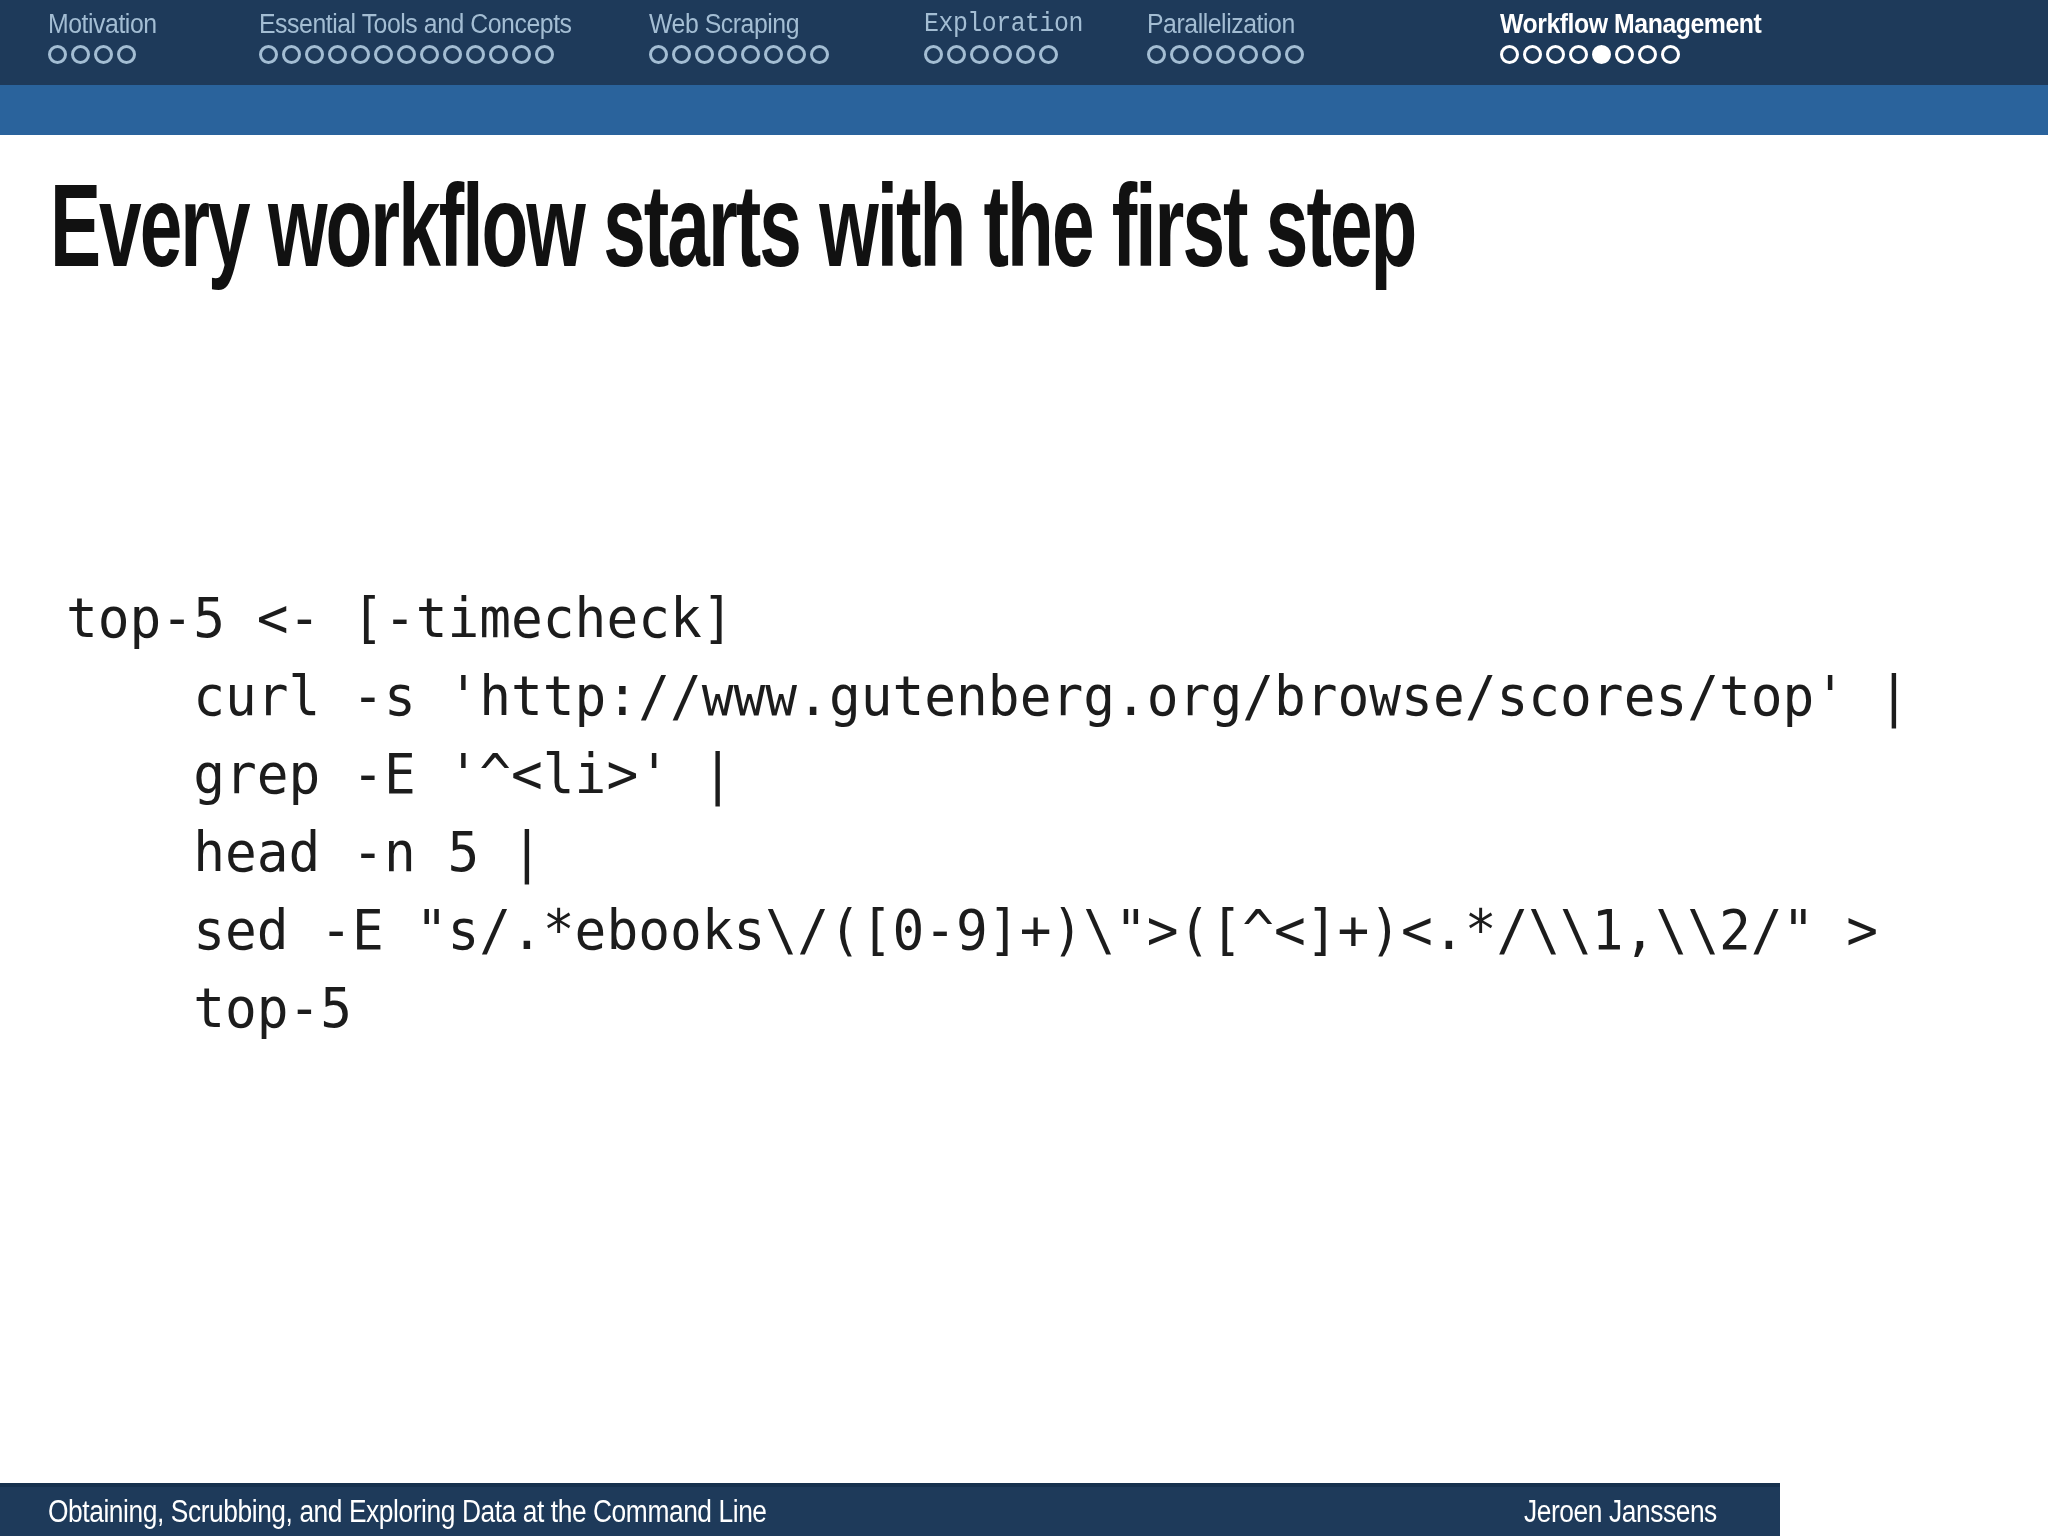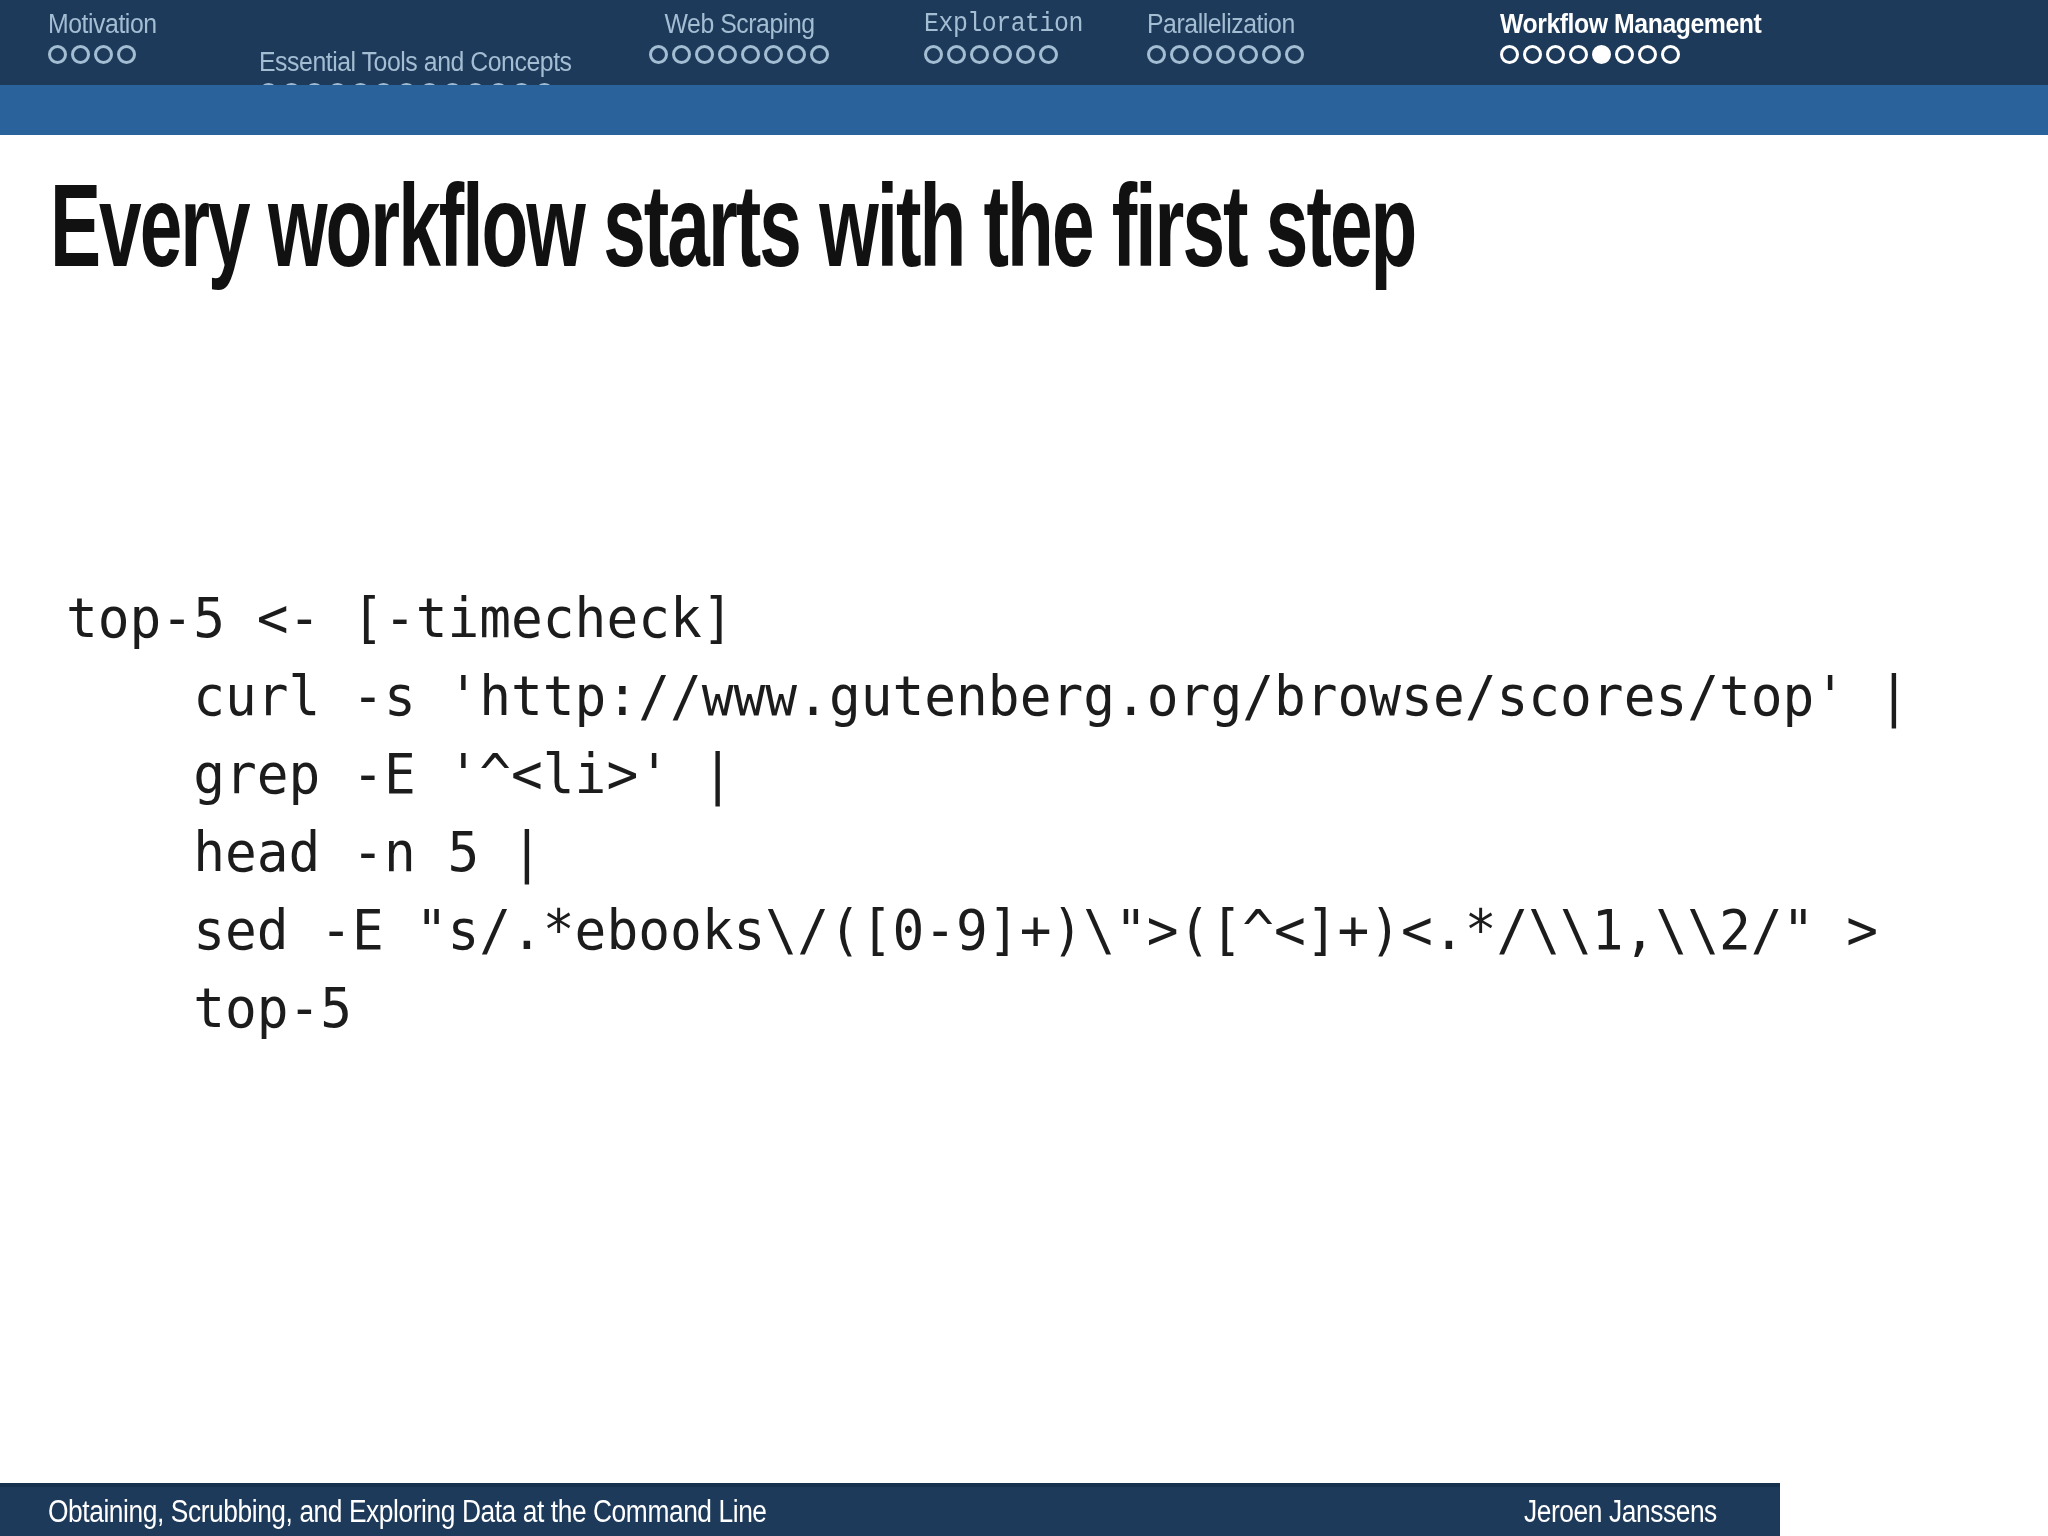--- a/index.html
+++ b/index.html
@@ -13,23 +13,23 @@
     --footer-border:#16314e;
   }
   *{margin:0;padding:0;box-sizing:border-box;}
   html,body{width:2048px;height:1536px;overflow:hidden;background:#ffffff;}
   body{font-family:"Liberation Sans",sans-serif;}
   .slide{position:relative;width:2048px;height:1536px;background:#ffffff;}
 
   
   .header{position:absolute;top:0;left:0;width:2048px;height:85px;background:var(--header-bg);}
   .accent-strip{position:absolute;top:85px;left:0;width:2048px;height:50px;background:var(--accent-bar);}
-  .nav-section{position:absolute;top:9px;white-space:nowrap;cursor:pointer;text-align:right;}
+  .nav-section{position:absolute;top:9px;white-space:nowrap;cursor:pointer;}
   .nav-section:nth-child(1){left:48px;}
-  .nav-section:nth-child(2){left:259px;margin-top:38px;}
+  .nav-section:nth-child(2){left:259px;}
   .nav-section:nth-child(3){left:649px;}
   .nav-section:nth-child(4){left:924px;font-family:Liberation Mono, monospace;}
   .nav-section:nth-child(5){left:1147px;}
   .nav-section:nth-child(6){left:1500px;}
   .nav-section:nth-child(7){left:1730px;}
   .nav-label{font-size:27px;line-height:30px;letter-spacing:-0.5px;color:var(--nav-inactive);
     transform:scaleX(0.92);transform-origin:left center;}
   .nav-section.active .nav-label{color:var(--nav-active);font-weight:bold;}
   .nav-dots{margin-top:6px;display:flex;gap:4px;}
   .dot{width:19px;height:19px;border-radius:50%;border:3px solid var(--nav-inactive);background:transparent;}

